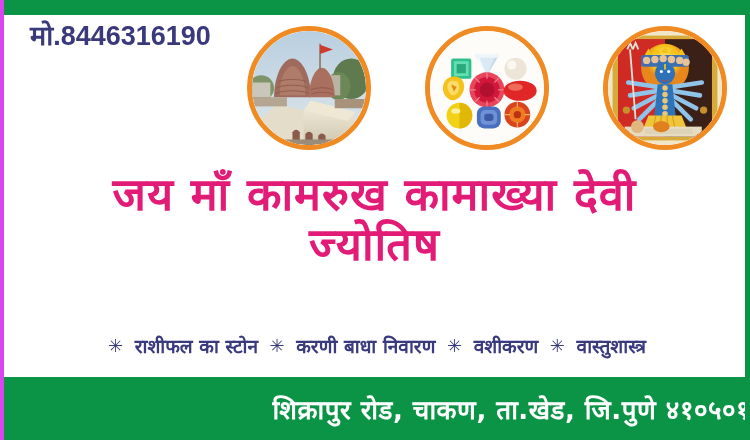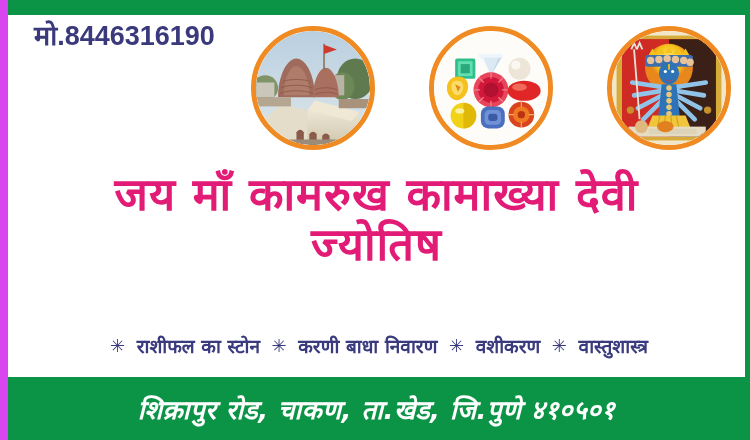--- a/index.html
+++ b/index.html
@@ -13,21 +13,21 @@
     font-family: "Liberation Sans", sans-serif;
     background: #ffffff;
   }
 
   #card {
     position: relative;
     width: 750px;
     height: 440px;
     box-sizing: border-box;
     background: #ffffff;
-    border-left: 8px solid #d946ef;
+    border-left: 4px solid #d946ef;
     border-right: 5px solid #0c9446;
     overflow: hidden;
   }
 
   
   .band-top {
     position: absolute;
     left: -5px;
     right: -5px;
     top: 0;
@@ -126,28 +126,27 @@
   }
 
   
   .address {
     position: absolute;
     left: -5px; right: -5px;
     bottom: 0;
     height: 63px;
     display: flex;
     align-items: center;
-    justify-content: center;
+    justify-content: flex-end;
     font-family: "DejaVu Sans", sans-serif;
     font-size: 26px;
     font-weight: bold;
     color: #ffffff;
     white-space: nowrap;
     letter-spacing: 0.5px;
-    font-style: italic;
   }
 </style>
 </head>
 <body>
 
 <div id="card">
 
   <div class="band-top"></div>
 
   <div class="phone">

